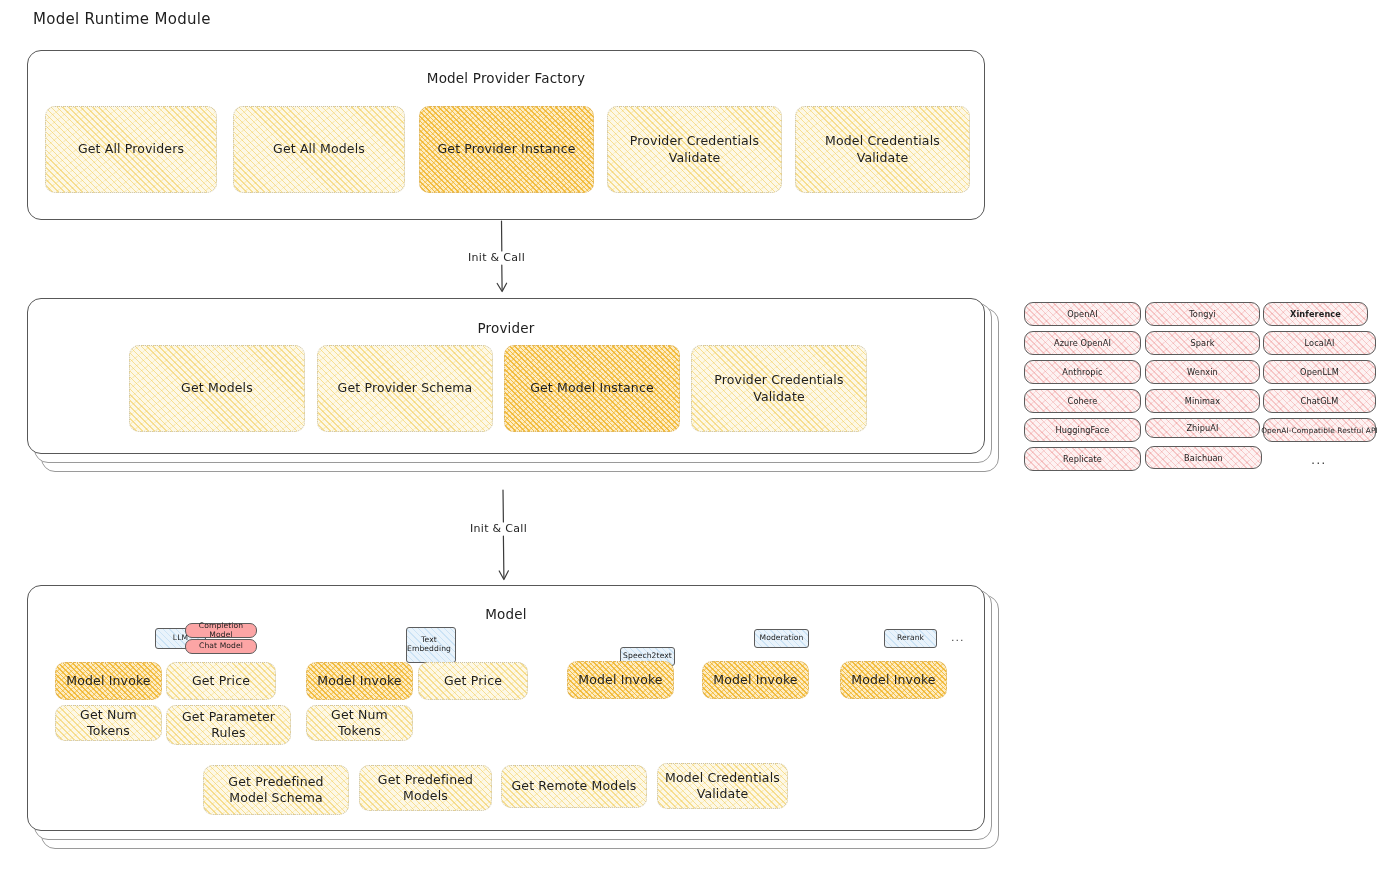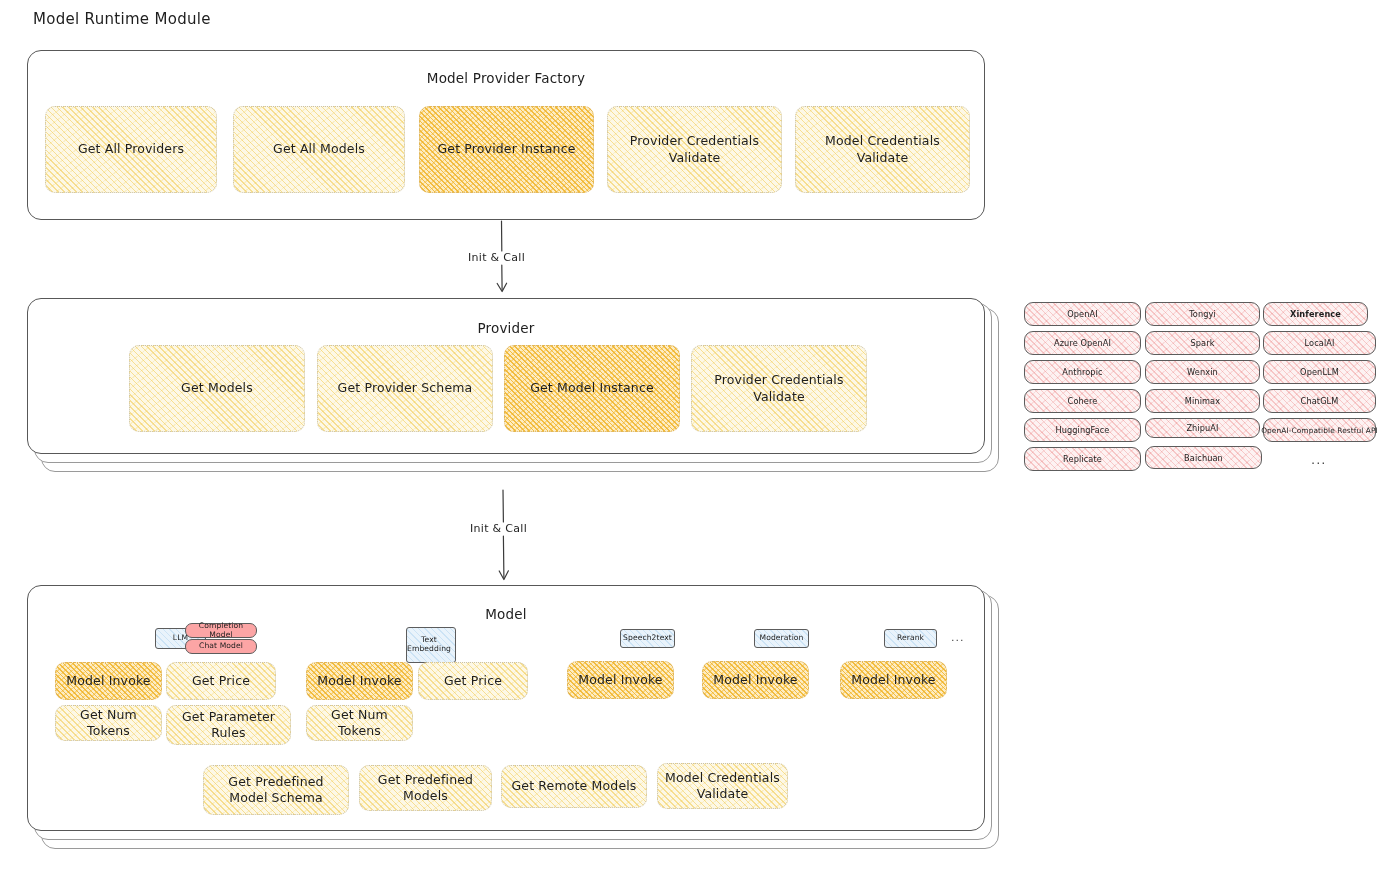--- a/index.html
+++ b/index.html
@@ -331,21 +331,21 @@
   <div class="hbox fill-strong" style="left:306px; top:662px; width:107px; height:38px; z-index:2;">
     <span>Model Invoke</span>
   </div>
   <div class="hbox fill-light" style="left:418px; top:662px; width:110px; height:38px; z-index:2;">
     <span>Get Price</span>
   </div>
   <div class="hbox fill-light" style="left:306px; top:705px; width:107px; height:36px; z-index:2;">
     <span>Get Num Tokens</span>
   </div>
 
-  <div class="type-pill fill-blue" style="left:595px; top:629px; width:55px; height:19px; z-index:2;">
+  <div class="type-pill fill-blue" style="left:595px; top:647px; width:55px; height:19px; z-index:2;">
     <span>Speech2text</span>
   </div>
   <div class="hbox fill-strong" style="left:567px; top:661px; width:107px; height:38px; z-index:2;">
     <span>Model Invoke</span>
   </div>
 
   <div class="type-pill fill-blue" style="left:729px; top:629px; width:55px; height:19px; z-index:2;">
     <span>Moderation</span>
   </div>
   <div class="hbox fill-strong" style="left:702px; top:661px; width:107px; height:38px; z-index:2;">

